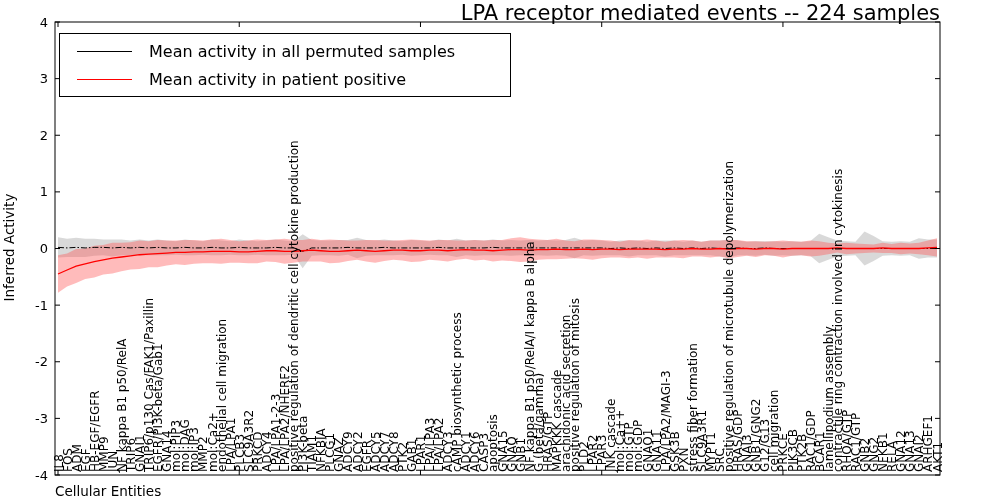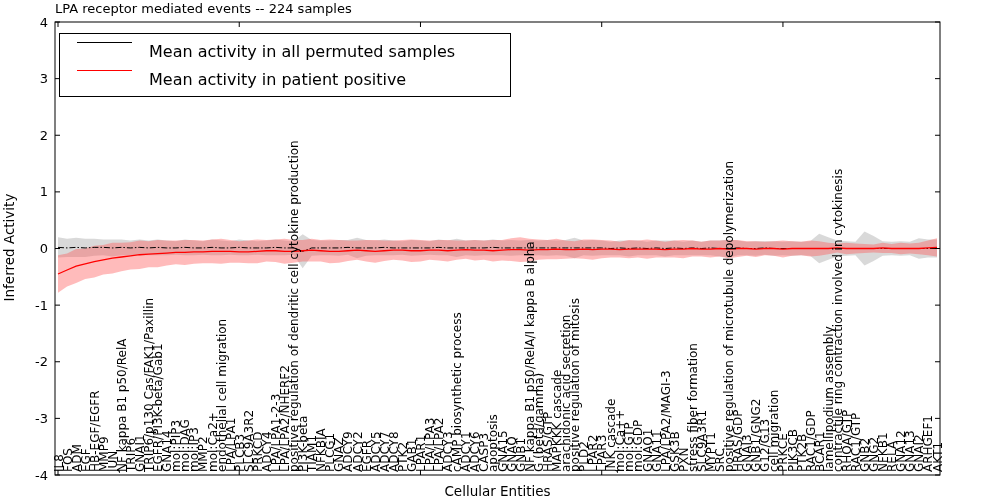--- a/index.html
+++ b/index.html
@@ -1,26 +1,26 @@
 <!DOCTYPE html>
 <html><head>
 <meta charset="utf-8">
 <style>
   html,body{margin:0;padding:0;background:#fff;}
   .figure{position:relative;width:1000px;height:500px;background:#fff;
           font-family:"DejaVu Sans",sans-serif;color:#000;overflow:hidden;}
   #plot-svg{position:absolute;left:0;top:0;}
-  .title{position:absolute;left:55px;top:1px;width:885px;text-align:left;font-size:13px;}
-  .xlabel{position:absolute;left:55px;top:483px;width:885px;text-align:center;font-size:13.5px;}
+  .title{position:absolute;left:55px;top:1px;width:885px;text-align:right;font-size:21px;}
+  .xlabel{position:absolute;left:55px;top:483px;width:885px;text-align:left;font-size:13.5px;}
   .ylabel{position:absolute;left:-61px;top:239px;width:140px;height:17px;text-align:center;
           font-size:13.5px;transform:rotate(-90deg);}
   .legend{position:absolute;left:59px;top:33px;width:452px;height:64px;border:1.2px solid #000;
           background:#fff;display:flex;flex-direction:column;justify-content:space-around;
           padding:3px 0;box-sizing:border-box;}
-  .legend-row{display:flex;padding-left:17px;font-size:16px;}
+  .legend-row{display:flex;align-items:center;padding-left:17px;font-size:16px;}
   .swatch{display:inline-block;width:55px;height:0;border-top:1.4px solid #000;margin-right:17px;}
   .swatch.red{border-top-color:#ff0000;}
 </style>
 </head>
 <body>
 
 <div class="figure">
   <svg id="plot-svg" width="1000" height="500" viewBox="0 0 1000 500">
       <polygon points="58,237.17499999999998 67.06185567010309,238.87375 76.12371134020619,237.74125 85.18556701030928,238.87375 94.24742268041237,238.87375 103.30927835051546,239.44 112.37113402061856,239.44 121.43298969072166,239.44 130.49484536082474,240.5725 139.55670103092783,239.44 148.6185567010309,240.5725 157.68041237113403,239.44 166.7422680412371,240.5725 175.8041237113402,241.13875000000002 184.8659793814433,239.44 193.9278350515464,240.5725 202.98969072164948,241.13875000000002 212.05154639175257,239.44 221.11340206185565,240.5725 230.17525773195877,241.13875000000002 239.23711340206185,239.44 248.29896907216494,240.5725 257.36082474226805,241.13875000000002 266.42268041237116,240.5725 275.4845360824742,239.44 284.5463917525773,240.5725 293.6082474226804,241.13875000000002 302.6701030927835,234.34375 311.7319587628866,240.00625 320.7938144329897,240.5725 329.8556701030928,240.5725 338.91752577319585,240.00625 347.97938144329896,240.00625 357.0412371134021,237.74125 366.10309278350513,240.00625 375.16494845360825,240.5725 384.2268041237113,239.44 393.2886597938144,240.5725 402.35051546391753,241.13875000000002 411.4123711340206,240.00625 420.4742268041237,240.5725 429.5360824742268,241.13875000000002 438.5979381443299,239.44 447.659793814433,240.5725 456.7216494845361,238.87375 465.78350515463916,240.5725 474.8453608247423,240.00625 483.90721649484533,240.5725 492.96907216494844,239.44 502.03092783505156,240.5725 511.0927835051546,240.00625 520.1546391752577,240.5725 529.2164948453608,240.00625 538.2783505154639,240.5725 547.340206185567,240.00625 556.4020618556701,240.5725 565.4639175257732,240.00625 574.5257731958762,237.74125 583.5876288659794,240.5725 592.6494845360825,240.00625 601.7113402061856,240.5725 610.7731958762887,241.70499999999998 619.8350515463917,240.5725 628.8969072164948,240.5725 637.9587628865979,240.5725 647.020618556701,241.70499999999998 656.0824742268042,240.5725 665.1443298969072,240.5725 674.2061855670103,240.5725 683.2680412371134,241.70499999999998 692.3298969072165,240.5725 701.3917525773196,241.70499999999998 710.4536082474226,240.5725 719.5154639175257,240.5725 728.5773195876288,239.44 737.639175257732,240.5725 746.7010309278351,241.70499999999998 755.7628865979382,241.13875000000002 764.8247422680412,241.13875000000002 773.8865979381443,241.13875000000002 782.9484536082474,241.70499999999998 792.0103092783505,241.13875000000002 801.0721649484536,241.70499999999998 810.1340206185566,241.13875000000002 819.1958762886597,233.7775 828.2577319587629,237.17499999999998 837.319587628866,240.5725 846.3814432989691,241.13875000000002 855.4432989690722,241.70499999999998 864.5051546391752,231.51250000000002 873.5670103092783,236.0425 882.6288659793814,241.13875000000002 891.6907216494845,241.70499999999998 900.7525773195877,241.13875000000002 909.8144329896907,241.70499999999998 918.8762886597938,238.3075 927.9381443298969,239.44 937,239.44 937,257.56 927.9381443298969,257.56 918.8762886597938,258.6925 909.8144329896907,255.29500000000002 900.7525773195877,255.86124999999998 891.6907216494845,255.29500000000002 882.6288659793814,255.86124999999998 873.5670103092783,260.9575 864.5051546391752,265.48749999999995 855.4432989690722,255.29500000000002 846.3814432989691,255.86124999999998 837.319587628866,256.4275 828.2577319587629,259.82500000000005 819.1958762886597,263.22249999999997 810.1340206185566,255.86124999999998 801.0721649484536,255.29500000000002 792.0103092783505,255.86124999999998 782.9484536082474,255.29500000000002 773.8865979381443,255.86124999999998 764.8247422680412,254.72875000000002 755.7628865979382,255.86124999999998 746.7010309278351,255.29500000000002 737.639175257732,255.29500000000002 728.5773195876288,257.56 719.5154639175257,256.4275 710.4536082474226,255.29500000000002 701.3917525773196,255.29500000000002 692.3298969072165,255.29500000000002 683.2680412371134,255.29500000000002 674.2061855670103,255.29500000000002 665.1443298969072,256.4275 656.0824742268042,255.29500000000002 647.020618556701,255.29500000000002 637.9587628865979,255.29500000000002 628.8969072164948,256.4275 619.8350515463917,255.29500000000002 610.7731958762887,255.29500000000002 601.7113402061856,255.29500000000002 592.6494845360825,255.86124999999998 583.5876288659794,255.29500000000002 574.5257731958762,258.12625 565.4639175257732,255.86124999999998 556.4020618556701,255.29500000000002 547.340206185567,255.86124999999998 538.2783505154639,255.29500000000002 529.2164948453608,255.86124999999998 520.1546391752577,255.29500000000002 511.0927835051546,255.86124999999998 502.03092783505156,255.29500000000002 492.96907216494844,255.29500000000002 483.90721649484533,255.29500000000002 474.8453608247423,255.86124999999998 465.78350515463916,255.29500000000002 456.7216494845361,256.99375000000003 447.659793814433,255.29500000000002 438.5979381443299,255.29500000000002 429.5360824742268,254.72875000000002 420.4742268041237,255.29500000000002 411.4123711340206,255.86124999999998 402.35051546391753,254.72875000000002 393.2886597938144,255.29500000000002 384.2268041237113,255.29500000000002 375.16494845360825,255.29500000000002 366.10309278350513,255.86124999999998 357.0412371134021,258.12625 347.97938144329896,254.72875000000002 338.91752577319585,255.86124999999998 329.8556701030928,255.29500000000002 320.7938144329897,255.29500000000002 311.7319587628866,255.86124999999998 302.6701030927835,268.31874999999997 293.6082474226804,254.72875000000002 284.5463917525773,255.29500000000002 275.4845360824742,255.29500000000002 266.42268041237116,255.29500000000002 257.36082474226805,254.72875000000002 248.29896907216494,255.29500000000002 239.23711340206185,255.29500000000002 230.17525773195877,254.72875000000002 221.11340206185565,255.29500000000002 212.05154639175257,255.29500000000002 202.98969072164948,254.72875000000002 193.9278350515464,255.29500000000002 184.8659793814433,255.29500000000002 175.8041237113402,254.72875000000002 166.7422680412371,255.29500000000002 157.68041237113403,255.29500000000002 148.6185567010309,255.29500000000002 139.55670103092783,255.29500000000002 130.49484536082474,255.29500000000002 121.43298969072166,255.29500000000002 112.37113402061856,256.4275 103.30927835051546,255.29500000000002 94.24742268041237,255.86124999999998 85.18556701030928,256.99375000000003 76.12371134020619,256.99375000000003 67.06185567010309,256.99375000000003 58,257.56 " fill="#aaaaaa" fill-opacity="0.45" stroke="none"></polygon>
       <polygon points="58,255.29500000000002 67.06185567010309,253.59625 76.12371134020619,249.06625 85.18556701030928,248.5 94.24742268041237,245.66875000000002 103.30927835051546,245.1025 112.37113402061856,242.8375 121.43298969072166,242.8375 130.49484536082474,242.27125 139.55670103092783,240.5725 148.6185567010309,241.13875000000002 157.68041237113403,240.00625 166.7422680412371,240.5725 175.8041237113402,240.5725 184.8659793814433,240.00625 193.9278350515464,240.00625 202.98969072164948,240.5725 212.05154639175257,239.44 221.11340206185565,238.87375 230.17525773195877,240.00625 239.23711340206185,241.13875000000002 248.29896907216494,240.5725 257.36082474226805,239.44 266.42268041237116,240.00625 275.4845360824742,239.44 284.5463917525773,238.87375 293.6082474226804,240.00625 302.6701030927835,240.00625 311.7319587628866,238.87375 320.7938144329897,240.00625 329.8556701030928,239.44 338.91752577319585,240.00625 347.97938144329896,240.5725 357.0412371134021,240.5725 366.10309278350513,240.00625 375.16494845360825,240.00625 384.2268041237113,240.5725 393.2886597938144,240.5725 402.35051546391753,240.00625 411.4123711340206,239.44 420.4742268041237,240.00625 429.5360824742268,240.5725 438.5979381443299,240.00625 447.659793814433,240.00625 456.7216494845361,240.5725 465.78350515463916,240.5725 474.8453608247423,240.00625 483.90721649484533,240.5725 492.96907216494844,240.00625 502.03092783505156,240.00625 511.0927835051546,238.3075 520.1546391752577,237.17499999999998 529.2164948453608,238.87375 538.2783505154639,239.44 547.340206185567,240.00625 556.4020618556701,238.87375 565.4639175257732,240.5725 574.5257731958762,241.13875000000002 583.5876288659794,239.44 592.6494845360825,239.44 601.7113402061856,240.00625 610.7731958762887,240.5725 619.8350515463917,241.70499999999998 628.8969072164948,240.00625 637.9587628865979,240.5725 647.020618556701,239.44 656.0824742268042,240.5725 665.1443298969072,241.70499999999998 674.2061855670103,240.5725 683.2680412371134,240.00625 692.3298969072165,240.5725 701.3917525773196,241.70499999999998 710.4536082474226,240.5725 719.5154639175257,240.5725 728.5773195876288,240.00625 737.639175257732,240.00625 746.7010309278351,241.13875000000002 755.7628865979382,241.13875000000002 764.8247422680412,241.70499999999998 773.8865979381443,241.13875000000002 782.9484536082474,240.5725 792.0103092783505,241.13875000000002 801.0721649484536,241.70499999999998 810.1340206185566,240.5725 819.1958762886597,241.13875000000002 828.2577319587629,242.8375 837.319587628866,243.40375 846.3814432989691,242.8375 855.4432989690722,243.40375 864.5051546391752,243.97 873.5670103092783,244.53625 882.6288659793814,242.8375 891.6907216494845,243.97 900.7525773195877,242.8375 909.8144329896907,243.40375 918.8762886597938,242.8375 927.9381443298969,240.5725 937,238.3075 937,256.4275 927.9381443298969,255.29500000000002 918.8762886597938,254.16249999999997 909.8144329896907,253.59625 900.7525773195877,254.16249999999997 891.6907216494845,253.03 882.6288659793814,253.03 873.5670103092783,252.46375 864.5051546391752,253.03 855.4432989690722,253.59625 846.3814432989691,254.16249999999997 837.319587628866,252.46375 828.2577319587629,254.16249999999997 819.1958762886597,255.86124999999998 810.1340206185566,256.4275 801.0721649484536,255.29500000000002 792.0103092783505,255.86124999999998 782.9484536082474,257.56 773.8865979381443,255.86124999999998 764.8247422680412,255.29500000000002 755.7628865979382,256.99375000000003 746.7010309278351,255.86124999999998 737.639175257732,256.99375000000003 728.5773195876288,258.12625 719.5154639175257,256.4275 710.4536082474226,257.56 701.3917525773196,256.4275 692.3298969072165,256.4275 683.2680412371134,258.12625 674.2061855670103,257.56 665.1443298969072,257.56 656.0824742268042,257.56 647.020618556701,258.6925 637.9587628865979,257.56 628.8969072164948,258.12625 619.8350515463917,257.56 610.7731958762887,257.56 601.7113402061856,258.12625 592.6494845360825,259.82500000000005 583.5876288659794,258.6925 574.5257731958762,258.12625 565.4639175257732,258.6925 556.4020618556701,259.25875 547.340206185567,259.25875 538.2783505154639,259.82500000000005 529.2164948453608,261.52375000000006 520.1546391752577,262.09000000000003 511.0927835051546,260.9575 502.03092783505156,260.39125 492.96907216494844,261.52375000000006 483.90721649484533,259.82500000000005 474.8453608247423,260.39125 465.78350515463916,258.6925 456.7216494845361,259.82500000000005 447.659793814433,261.52375000000006 438.5979381443299,260.39125 429.5360824742268,259.82500000000005 420.4742268041237,261.52375000000006 411.4123711340206,262.09000000000003 402.35051546391753,260.39125 393.2886597938144,259.82500000000005 384.2268041237113,260.9575 375.16494845360825,262.65625 366.10309278350513,261.52375000000006 357.0412371134021,259.82500000000005 347.97938144329896,260.9575 338.91752577319585,262.65625 329.8556701030928,263.22249999999997 320.7938144329897,261.52375000000006 311.7319587628866,261.52375000000006 302.6701030927835,261.52375000000006 293.6082474226804,262.65625 284.5463917525773,263.78874999999994 275.4845360824742,262.09000000000003 266.42268041237116,261.52375000000006 257.36082474226805,263.22249999999997 248.29896907216494,263.22249999999997 239.23711340206185,262.65625 230.17525773195877,262.65625 221.11340206185565,263.78874999999994 212.05154639175257,263.22249999999997 202.98969072164948,263.22249999999997 193.9278350515464,263.78874999999994 184.8659793814433,264.92125 175.8041237113402,264.355 166.7422680412371,265.48749999999995 157.68041237113403,267.18625 148.6185567010309,267.18625 139.55670103092783,268.885 130.49484536082474,269.45125 121.43298969072166,271.15000000000003 112.37113402061856,273.415 103.30927835051546,274.5475 94.24742268041237,277.37874999999997 85.18556701030928,279.0775 76.12371134020619,283.04125 67.06185567010309,286.43874999999997 58,292.6675 " fill="#ff5555" fill-opacity="0.4" stroke="none"></polygon>

